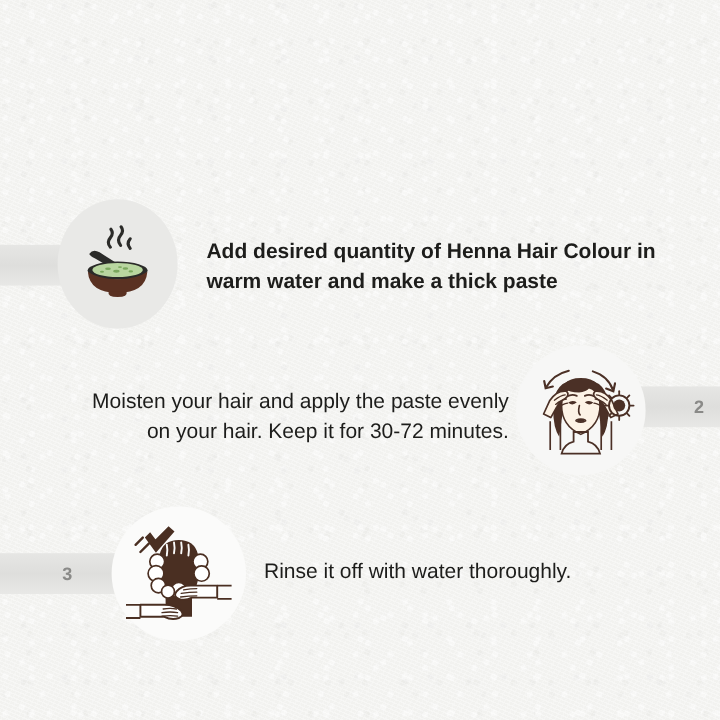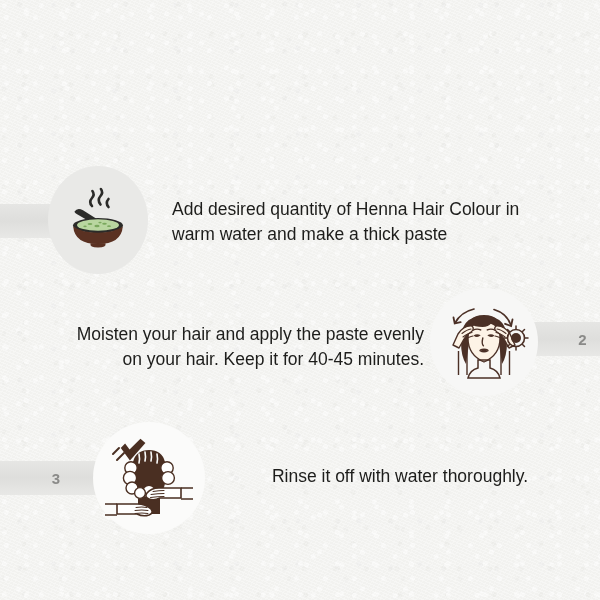--- a/index.html
+++ b/index.html
@@ -95,31 +95,31 @@
     position: absolute;
     color: #1d1d1b;
     font-size: 17.5px;
     line-height: 25px;
     white-space: pre-line;
   }
 
   
   #step1-circle { left: 48px; top: 166px; width: 100px; height: 108px; }
   #step1-tag    { left: 0px;  top: 204px; width: 112px; justify-content: center; padding-right: 26px; }
-  #step1-text   { left: 172px; top: 197px; width: 400px; text-align: left; }
+  #step1-text   { left: 172px; top: 197px; width: 400px; text-align: left; font-weight: bold; }
 
   
   #step2-circle { left: 430px; top: 288px; width: 108px; height: 108px; }
   #step2-tag    { left: 521px; top: 322px; width: 79px; justify-content: center; padding-left: 22px; }
   #step2-text   { left: 20px;  top: 322px; width: 404px; text-align: right; }
 
   
   #step3-circle { left: 93px; top: 422px; width: 112px; height: 112px; }
   #step3-tag    { left: 0px;  top: 461px; width: 112px; justify-content: center; padding-right: 18px; }
-  #step3-text   { left: 220px; top: 464px; width: 360px; text-align: center; }
+  #step3-text   { left: 220px; top: 464px; width: 360px; text-align: left; }
 
   svg { display: block; }
 </style>
 </head>
 <body>
 
 <div id="poster">
 
   <div class="texture"></div>
   <div class="texture2"></div>
@@ -162,21 +162,21 @@
       </svg>
     </div>
 
     <div class="desc" id="step1-text">Add desired quantity of Henna Hair Colour in
 warm water and make a  thick paste</div>
   </div>
 
   <div class="step">
 
     <div class="desc" id="step2-text">Moisten your hair and apply the paste evenly
-on your hair. Keep it for 40-45 minutes.</div>
+on your hair. Keep it for 30-72 minutes.</div>
 
     <div class="tag" id="step2-tag">
       <span class="tag-num">2</span>
     </div>
 
     <div class="circle pale" id="step2-circle">
       <svg width="96" height="96" viewBox="0 0 96 96">
         <g stroke="#4b3026" fill="none" stroke-width="1.7" stroke-linecap="round">
 
           <path d="M19 29 q6 -11 19 -14"></path>

